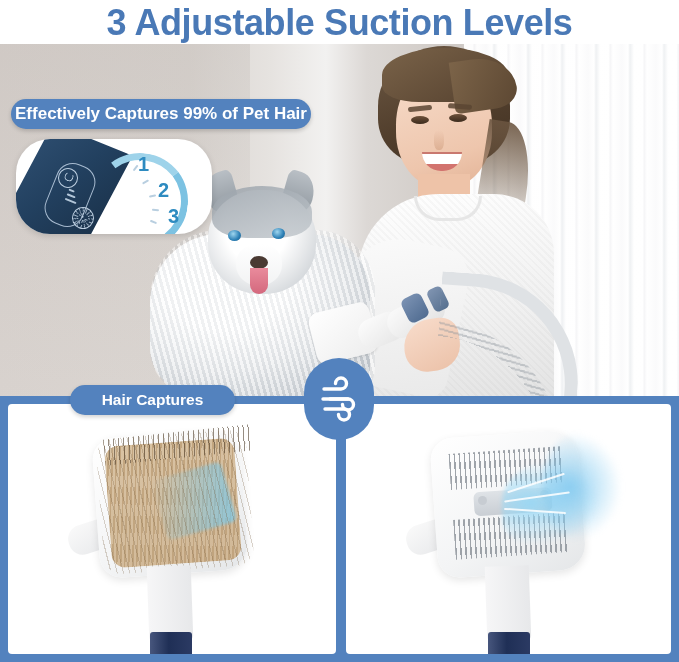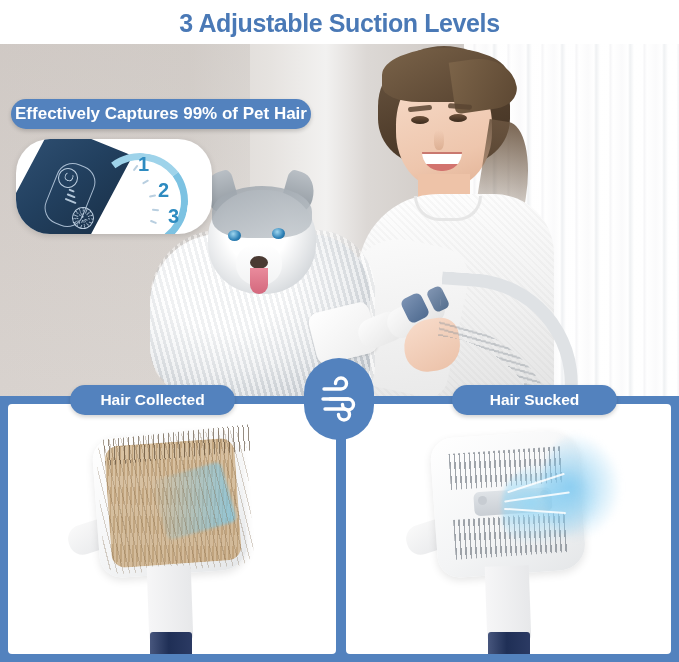--- a/index.html
+++ b/index.html
@@ -4,21 +4,21 @@
 <style>
   html,body{margin:0;padding:0;background:#fff;}
   body{width:679px;height:662px;overflow:hidden;
        font-family:"Liberation Sans","DejaVu Sans",sans-serif;}
   .page{position:relative;width:679px;height:662px;background:#ffffff;overflow:hidden;}
 
   
   .headline{
     position:absolute;left:0;top:0;width:679px;height:46px;
     display:flex;align-items:center;justify-content:center;
-    font-size:25px;font-weight:bold;letter-spacing:-0.4px;
+    font-size:36px;font-weight:bold;letter-spacing:-0.4px;
     color:#4A79B6;white-space:nowrap;
     text-shadow:0 1px 0 rgba(255,255,255,.6);
   }
 
   
   .hero{position:absolute;left:0;top:44px;width:679px;height:352px;overflow:hidden;}
   .hero-bg{position:absolute;inset:0;
     background:
       linear-gradient(90deg,#d9d3cf 0%,#dbd6d2 28%,#e6e3e0 40%,#f2f1f0 48%,#dcd8d5 54%,#d4cfcb 62%,#cfcac6 68%,#f7f7f8 73%,#ffffff 100%);
   }
@@ -338,22 +338,21 @@
         <div class="ray" style="left:158px;top:92px;width:66px;transform:rotate(-8deg);"></div>
         <div class="ray" style="left:158px;top:106px;width:62px;transform:rotate(4deg);"></div>
         <div class="b-handle"></div>
         <div class="b-navy"></div>
       </div>
     </div>
   </div>
 
   <div class="vdiv"></div>
 
-  <div class="pill pill-l">Hair Collected</div>
-  <div class="pill pill-r">Hair Sucked</div>
+  <div class="pill pill-l">Hair Captures</div>
 
   <div class="windbadge">
     <svg width="44" height="50" viewBox="0 0 44 50">
       <g fill="none" stroke="#ffffff" stroke-width="3.4" stroke-linecap="round">
         <path d="M7 15 H24 a5.5 5.5 0 1 0 -5.5 -5.5"></path>
         <path d="M6 25 H31"></path>
         <path d="M13 25 H31 a5.5 5.5 0 1 1 -5.5 5.5" transform="translate(0,0)"></path>
         <path d="M8 35 H27 a5.5 5.5 0 1 1 -5.5 5.5"></path>
       </g>
     </svg>

